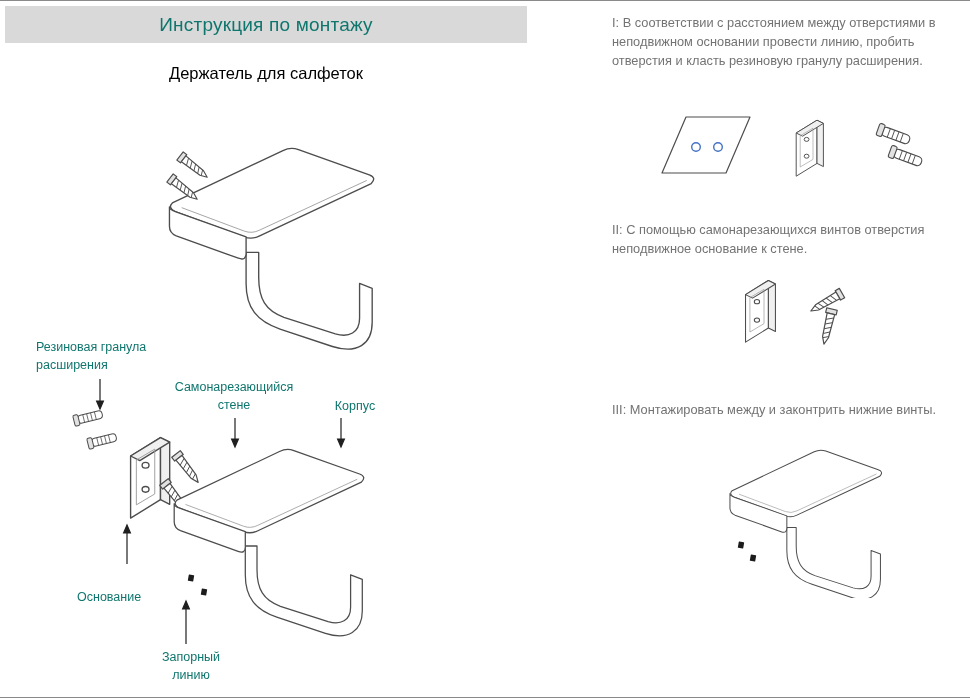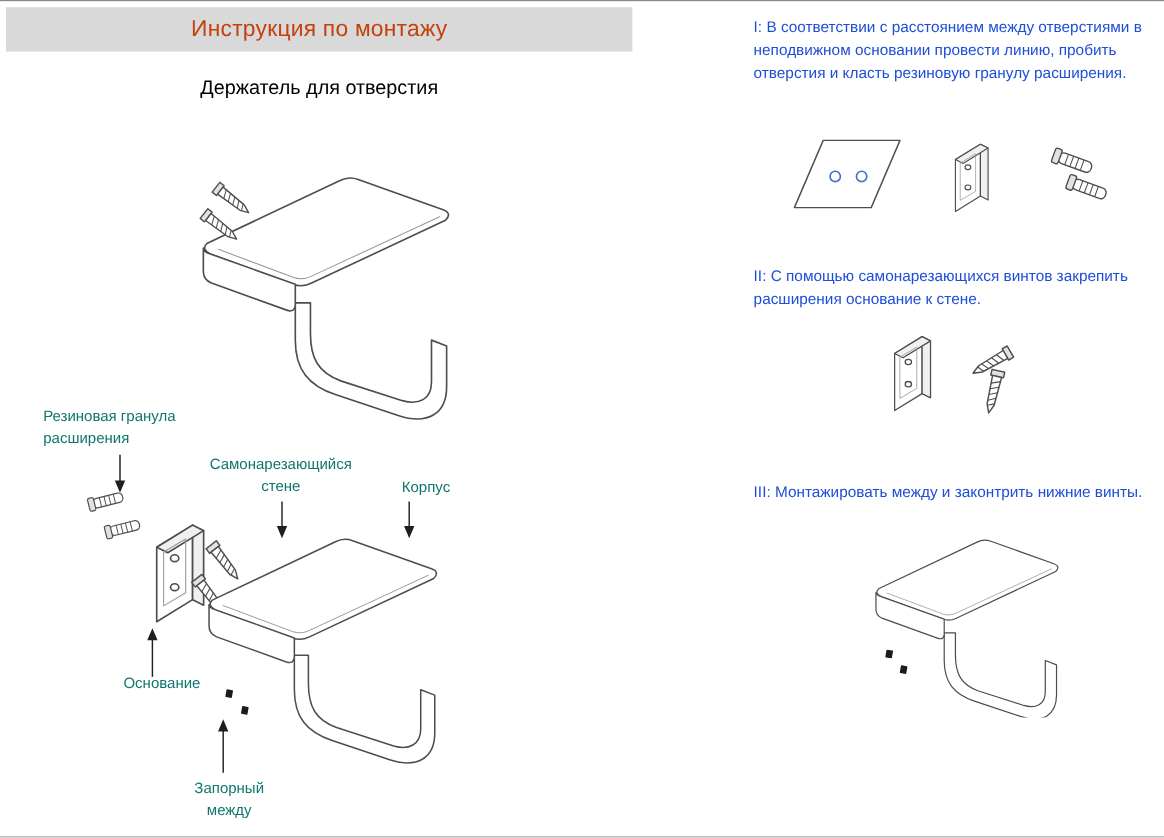--- a/index.html
+++ b/index.html
@@ -14,21 +14,21 @@
     border-bottom: 1px solid #8a8a8a;
     overflow: hidden;
   }
   .header-bar {
     position: absolute;
     left: 5px; top: 5px;
     width: 522px; height: 37px;
     background: #d9d9d9;
     display: flex; align-items: center; justify-content: center;
   }
-  .header-title { font-size: 19px; color: #c2410c; letter-spacing: .2px; }
+  .header-title { font-size: 19px; color: #0f766e; letter-spacing: .2px; }
   .subtitle {
     position: absolute;
     left: 5px; top: 63px;
     width: 522px;
     text-align: center;
     font-size: 16.5px;
     color: #000;
   }
   .left-drawings {
     position: absolute;
@@ -37,48 +37,48 @@
   }
   .part-label {
     position: absolute;
     font-size: 12.5px;
     line-height: 1.42;
     color: #0f766e;
   }
   .lbl-granule { left: 36px;  top: 338px; width: 150px; }
   .lbl-screw   { left: 168px; top: 378px; width: 132px; text-align: center; }
   .lbl-body    { left: 320px; top: 397px; width: 70px;  text-align: center; }
-  .lbl-base    { left: 77px;  top: 560px; width: 90px; text-align: right; }
+  .lbl-base    { left: 77px;  top: 588px; width: 90px; }
   .lbl-lock    { left: 148px; top: 648px; width: 86px;  text-align: center; }
   .step-text {
     position: absolute;
-    left: 628px;
+    left: 612px;
     width: 334px;
     font-size: 12.8px;
     line-height: 1.5;
-    color: #1d4ed8;
+    color: #737373;
   }
   .step-1 { top: 12px; }
   .step-2 { top: 219px; }
   .step-3 { top: 399px; }
   .step-svg { position: absolute; }
   .svg-step1 { left: 640px; top: 106px; }
   .svg-step2 { left: 712px; top: 270px; }
   .svg-step3 { left: 705px; top: 432px; }
 </style>
 </head>
 <body>
 
 <div class="page">
 
   <div class="header-bar">
     <div class="header-title">Инструкция по монтажу</div>
   </div>
 
-  <div class="subtitle">Держатель для отверстия</div>
+  <div class="subtitle">Держатель для салфеток</div>
 
   <svg class="left-drawings" width="530" height="603" viewBox="0 0 530 603" xmlns="http://www.w3.org/2000/svg">
     <defs>
       <g id="sym-holder" stroke="#4d4d4d" stroke-width="1.4" fill="#ffffff" stroke-linejoin="round" stroke-linecap="round">
         <path d="M97,120 L97,152 C97,177 108,191 132,199 L186,217 C211,225 227,215 227,192 L227,157 L214,152 L214,188 C214,203 203,208 189,204 L136,187 C117,180 110,168 110,146 L110,120 Z"></path>
         <path d="M21,69 L135,15 Q143,11 151,14 L224,40 Q232,43 226,49 L111,103 Q103,107 95,104 L24,78 Q16,74 21,69 Z"></path>
         <path fill="none" stroke-width="0.9" stroke="#999999" d="M31,74 L95,98 Q103,101 111,97 L221,46"></path>
         <path d="M18,73 L18,93 Q18,100 25,103 L89,126 Q97,129 97,121 L97,104 L24,78 Q18,76 18,73 Z"></path>
       </g>
       <g id="sym-screw" stroke="#4d4d4d" stroke-width="1" fill="#ffffff" stroke-linejoin="round">
@@ -132,36 +132,36 @@
         <path d="M123.6,437 L130.4,437 L127,429 Z"></path>
       <line x1="186" y1="548" x2="186" y2="512"></line>
         <path d="M182.6,513 L189.4,513 L186,505 Z"></path>
     </g>
   </svg>
 
   <div class="part-label lbl-granule">Резиновая гранула расширения</div>
   <div class="part-label lbl-screw">Самонарезающийся стене</div>
   <div class="part-label lbl-body">Корпус</div>
   <div class="part-label lbl-base">Основание</div>
-  <div class="part-label lbl-lock">Запорный между</div>
+  <div class="part-label lbl-lock">Запорный линию</div>
 
   <div class="step-text step-1">I: В соответствии с расстоянием между отверстиями в неподвижном основании провести линию, пробить отверстия и класть резиновую гранулу расширения.</div>
 
   <svg class="step-svg svg-step1" width="315" height="84" viewBox="0 0 315 84" xmlns="http://www.w3.org/2000/svg">
     <g>
       <path d="M22,66 L46,10 L110,10 L86,66 Z" fill="#ffffff" stroke="#4d4d4d" stroke-width="1.2" stroke-linejoin="round"></path>
       <circle cx="56" cy="40" r="4.3" fill="none" stroke="#4472c4" stroke-width="1.4"></circle>
       <circle cx="78" cy="40" r="4.3" fill="none" stroke="#4472c4" stroke-width="1.4"></circle>
     </g>
     <use href="#sym-plate" transform="translate(153,10) scale(0.8)"></use>
     <use href="#sym-dowel" transform="translate(238,22) rotate(20) scale(1.15)"></use>
     <use href="#sym-dowel" transform="translate(250,44) rotate(20) scale(1.15)"></use>
   </svg>
 
-  <div class="step-text step-2">II: С помощью самонарезающихся винтов закрепить расширения основание к стене.</div>
+  <div class="step-text step-2">II: С помощью самонарезающихся винтов отверстия неподвижное основание к стене.</div>
 
   <svg class="step-svg svg-step2" width="210" height="88" viewBox="0 0 210 88" xmlns="http://www.w3.org/2000/svg">
     <use href="#sym-plate" transform="translate(30,6) scale(0.88)"></use>
     <use href="#sym-screw" transform="translate(130,22) rotate(150) scale(1.2)"></use>
     <use href="#sym-screw" transform="translate(120,38) rotate(103) scale(1.2)"></use>
   </svg>
 
   <div class="step-text step-3">III: Монтажировать между и законтрить нижние винты.</div>
 
   <svg class="step-svg svg-step3" width="250" height="165" viewBox="0 0 250 165" xmlns="http://www.w3.org/2000/svg">

